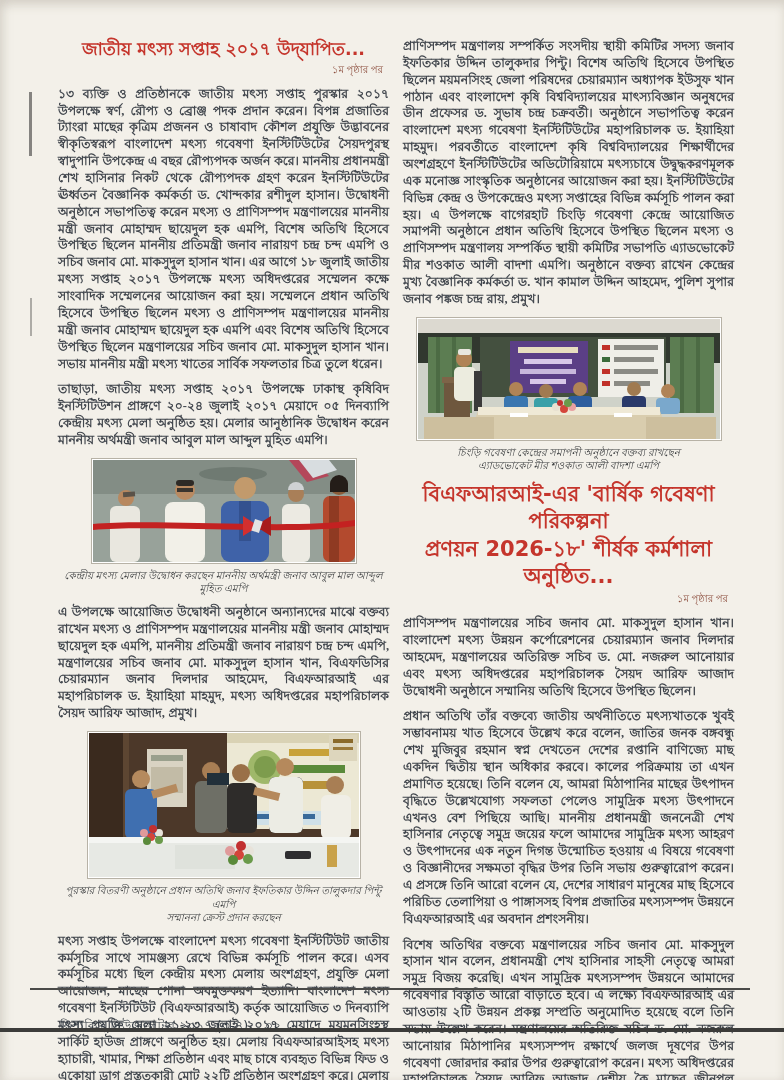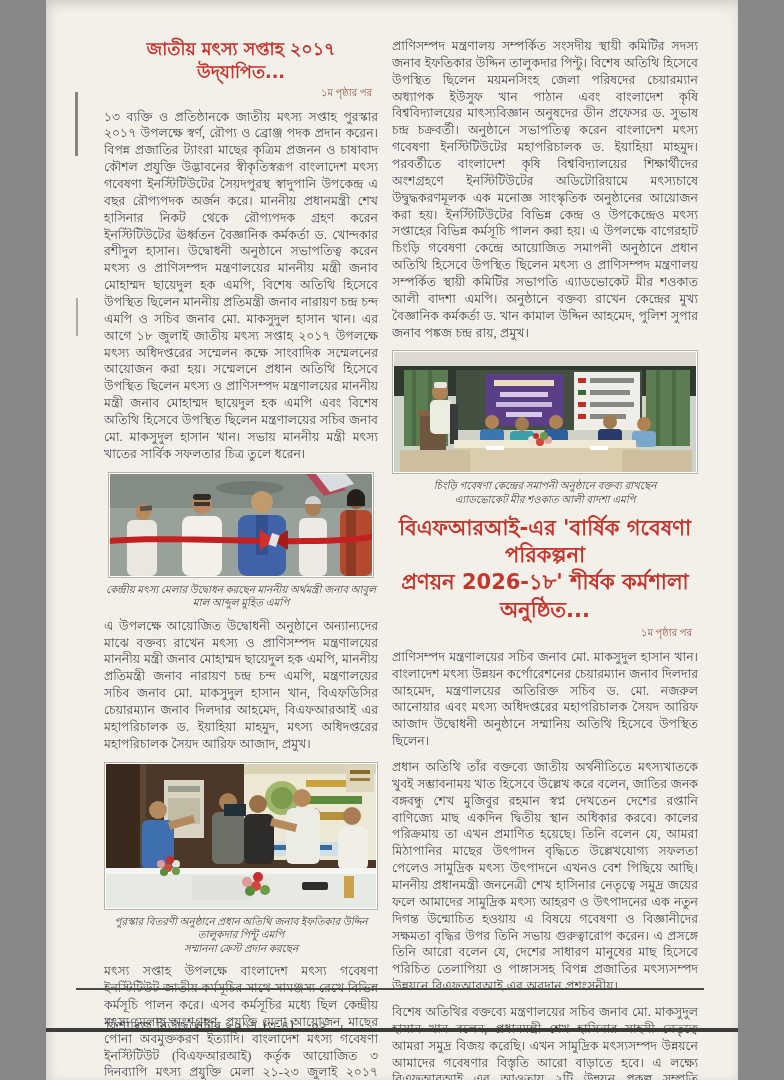--- a/index.html
+++ b/index.html
@@ -1,38 +1,39 @@
 <!DOCTYPE html>
 <html lang="bn" style="--accent: #c5352c;"><head>
 <meta charset="utf-8">
 <style>
   :root { --accent:#c5352c; --ink:#41464d; --cap:#3e4042; --cont:#8d4f3f; }
   * { margin:0; padding:0; box-sizing:border-box; }
   html,body { background:#888; }
   .page {
-    position:relative; width:692px; height:1080px; margin:0 auto;
+    position:relative; width:784px; height:1080px; margin:0 auto;
     background:#f3f0e9;
     overflow:hidden;
     font-family:"Liberation Serif","DejaVu Sans",serif;
     color:var(--ink);
   }
   .page::before { 
     content:""; position:absolute; inset:0; pointer-events:none;
     box-shadow: inset 0 6px 10px rgba(120,110,95,.18), inset 6px 0 8px rgba(120,110,95,.10);
   }
   .scan-mark { position:absolute; background:#2a2a2a; opacity:.55; }
   .columns {
     position:absolute; top:38px; left:58px; right:50px;
     display:flex; gap:14px;
   }
   .col { width:331px; }
   .body-text {
     font-size:12.4px; line-height:1.36; text-align:justify;
     color:var(--ink); margin-bottom:9px;
     word-spacing:.5px;
+    font-weight:bold;
   }
   h1.headline, h2.headline {
     color:var(--accent); text-align:center; font-weight:bold;
     font-size:17.5px; line-height:1.3; margin-bottom:1px;
     font-family:"DejaVu Sans","Liberation Sans",sans-serif;
   }
   h2.headline { font-size:21px; }
   .continued {
     text-align:right; font-size:10px;
     color:var(--cont); margin:0 6px 7px 0;
@@ -68,20 +69,21 @@
   <div class="scan-mark" style="left:29px;top:92px;width:3px;height:64px;"></div>
   <div class="scan-mark" style="left:30px;top:298px;width:2px;height:38px;opacity:.35;"></div>
 
   <div class="columns">
 
     <div class="col">
       <h1 class="headline">জাতীয় মৎস্য সপ্তাহ ২০১৭ উদ্‌যাপিত...</h1>
       <div class="continued">১ম পৃষ্ঠার পর</div>
 
       <p class="body-text">১৩ ব্যক্তি ও প্রতিষ্ঠানকে জাতীয় মৎস্য সপ্তাহ পুরস্কার ২০১৭ উপলক্ষে স্বর্ণ, রৌপ্য ও ব্রোঞ্জ পদক প্রদান করেন। বিপন্ন প্রজাতির ট্যাংরা মাছের কৃত্রিম প্রজনন ও চাষাবাদ কৌশল প্রযুক্তি উদ্ভাবনের স্বীকৃতিস্বরূপ বাংলাদেশ মৎস্য গবেষণা ইনস্টিটিউটের সৈয়দপুরস্থ স্বাদুপানি উপকেন্দ্র এ বছর রৌপ্যপদক অর্জন করে। মাননীয় প্রধানমন্ত্রী শেখ হাসিনার নিকট থেকে রৌপ্যপদক গ্রহণ করেন ইনস্টিটিউটের ঊর্ধ্বতন বৈজ্ঞানিক কর্মকর্তা ড. খোন্দকার রশীদুল হাসান। উদ্বোধনী অনুষ্ঠানে সভাপতিত্ব করেন মৎস্য ও প্রাণিসম্পদ মন্ত্রণালয়ের মাননীয় মন্ত্রী জনাব মোহাম্মদ ছায়েদুল হক এমপি, বিশেষ অতিথি হিসেবে উপস্থিত ছিলেন মাননীয় প্রতিমন্ত্রী জনাব নারায়ণ চন্দ্র চন্দ এমপি ও সচিব জনাব মো. মাকসুদুল হাসান খান। এর আগে ১৮ জুলাই জাতীয় মৎস্য সপ্তাহ ২০১৭ উপলক্ষে মৎস্য অধিদপ্তরের সম্মেলন কক্ষে সাংবাদিক সম্মেলনের আয়োজন করা হয়। সম্মেলনে প্রধান অতিথি হিসেবে উপস্থিত ছিলেন মৎস্য ও প্রাণিসম্পদ মন্ত্রণালয়ের মাননীয় মন্ত্রী জনাব মোহাম্মদ ছায়েদুল হক এমপি এবং বিশেষ অতিথি হিসেবে উপস্থিত ছিলেন মন্ত্রণালয়ের সচিব জনাব মো. মাকসুদুল হাসান খান। সভায় মাননীয় মন্ত্রী মৎস্য খাতের সার্বিক সফলতার চিত্র তুলে ধরেন।</p>
+      <p class="body-text">তাছাড়া, জাতীয় মৎস্য সপ্তাহ ২০১৭ উপলক্ষে ঢাকাস্থ কৃষিবিদ ইনস্টিটিউশন প্রাঙ্গণে ২০-২৪ জুলাই ২০১৭ মেয়াদে ০৫ দিনব্যাপি কেন্দ্রীয় মৎস্য মেলা অনুষ্ঠিত হয়। মেলার আনুষ্ঠানিক উদ্বোধন করেন মাননীয় অর্থমন্ত্রী জনাব আবুল মাল আব্দুল মুহিত এমপি।</p>
 
       <figure>
         <span class="photo-frame">
           <svg width="262" height="102" viewBox="0 0 262 102">
             <rect width="262" height="102" fill="#98a29a"></rect>
             <rect width="262" height="34" fill="#838d85"></rect>
             <ellipse cx="140" cy="14" rx="34" ry="7" fill="#6f7a72"></ellipse>
             <path d="M196 0 l26 0 l14 16 l-22 6 z" fill="#b4475a"></path>
             <path d="M206 0 l30 0 l8 10 l-24 8 z" fill="#d8dde0"></path>
 

